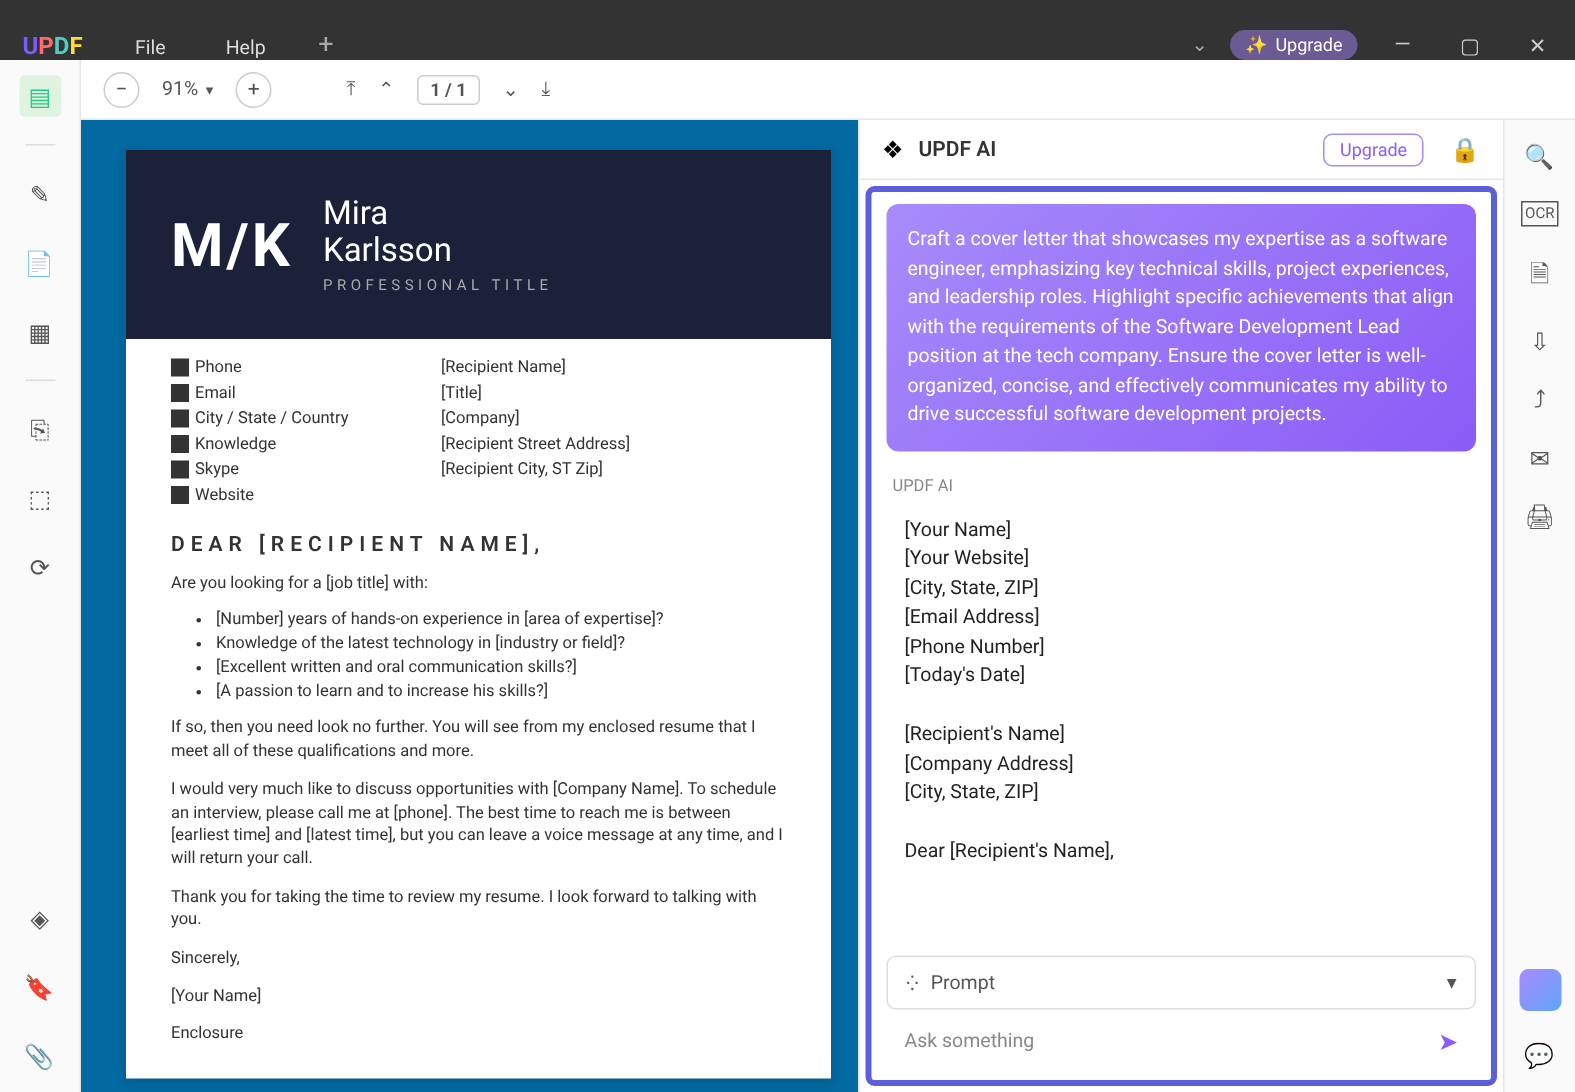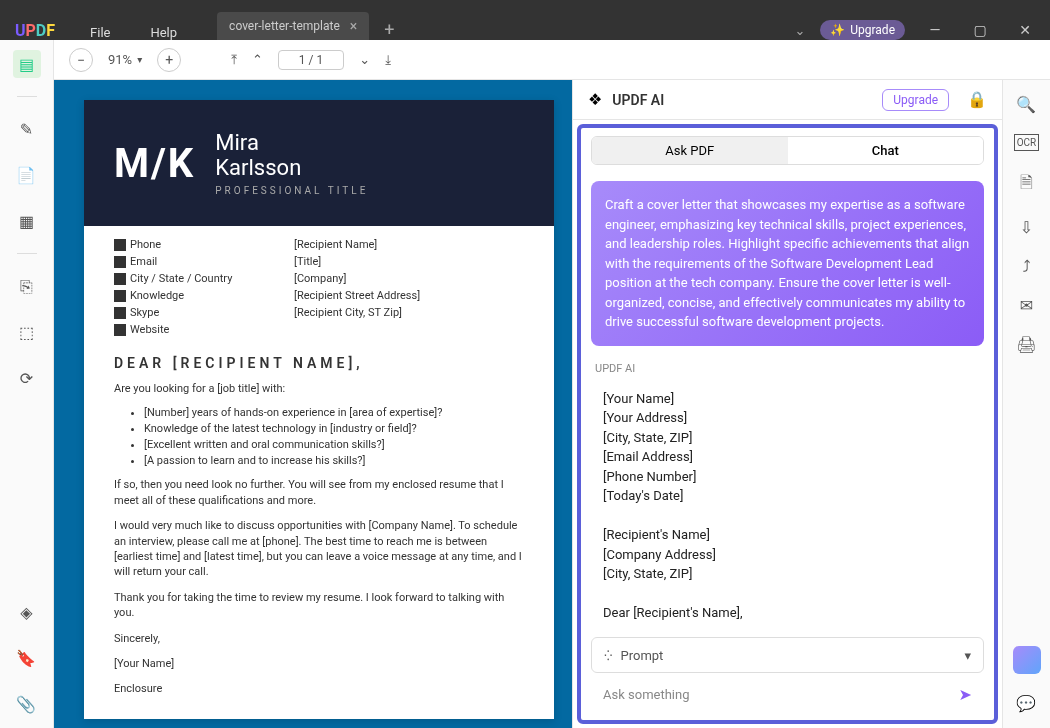--- a/index.html
+++ b/index.html
@@ -18,21 +18,21 @@
 .main { display: flex; height: 688px; background: #fff; }
 .left-sidebar { width: 54px; background: #fafafa; border-right: 1px solid #e5e5e5; display: flex; flex-direction: column; align-items: center; padding-top: 10px; gap: 18px; }
 .ls-icon { width: 28px; height: 28px; display: flex; align-items: center; justify-content: center; color: #555; font-size: 16px; border-radius: 4px; }
 .ls-icon.active { background: #e0f3e0; color: #2c8; }
 .ls-divider { width: 20px; height: 1px; background: #ddd; }
 .ls-bottom { margin-top: auto; margin-bottom: 10px; display: flex; flex-direction: column; align-items: center; gap: 18px; }
 .content { flex: 1; display: flex; flex-direction: column; }
 .toolbar { height: 40px; border-bottom: 1px solid #e5e5e5; display: flex; align-items: center; padding: 0 15px; gap: 15px; font-size: 13px; color: #555; }
 .tb-btn { width: 24px; height: 24px; display: flex; align-items: center; justify-content: center; border: 1px solid #ccc; border-radius: 50%; font-size: 14px; }
 .zoom { display: flex; align-items: center; gap: 5px; }
-.page-input { border: 1px solid #ccc; border-radius: 4px; padding: 2px 20px; font-size: 12px; }
+.page-input { border: 1px solid #ccc; border-radius: 4px; padding: 2px 8px; font-size: 12px; font-weight: bold; }
 .doc-ai { flex: 1; display: flex; overflow: hidden; }
 .doc-area { flex: 1; background: #0369a1; padding: 20px 0 0 30px; overflow: hidden; }
 .doc-page { background: #fff; width: 470px; box-shadow: 0 2px 8px rgba(0,0,0,0.15); }
 .doc-header { background: #1a2138; color: #fff; padding: 30px 30px; display: flex; align-items: center; gap: 20px; }
 .initials { font-size: 40px; font-weight: bold; letter-spacing: 2px; }
 .name-block { }
 .name { font-size: 22px; }
 .prof-title { font-size: 10px; letter-spacing: 3px; color: #aaa; margin-top: 5px; }
 .doc-body { padding: 12px 30px; font-size: 11px; color: #333; }
 .contact-row { display: flex; gap: 30px; margin-bottom: 12px; }
@@ -66,24 +66,20 @@
 .rs-bottom { margin-top: auto; margin-bottom: 15px; display: flex; flex-direction: column; align-items: center; gap: 20px; }
 .ai-fab { width: 28px; height: 28px; border-radius: 6px; background: linear-gradient(135deg,#a78bfa,#60a5fa); }
 </style>
 </head>
 <body>
 
 <div class="titlebar">
   <div class="logo"><span>U</span><span>P</span><span>D</span><span>F</span></div>
   <div class="menu-item">File</div>
   <div class="menu-item">Help</div>
-  <div class="tab">
-    <span>cover-letter-template</span>
-    <span class="tab-close">×</span>
-  </div>
   <div class="tab-add">+</div>
   <div class="spacer"></div>
   <div class="titlebar-right">
     <span style="color:#aaa;">⌄</span>
     <div class="upgrade-badge">
       <span>✨</span>
       <span>Upgrade</span>
     </div>
     <div class="win-btn">―</div>
     <div class="win-btn">▢</div>
@@ -193,29 +189,25 @@
       </div>
 
       <div class="ai-panel">
         <div class="ai-header">
           <span>❖</span>
           <span class="ai-logo">UPDF AI</span>
           <div class="ai-upgrade">Upgrade</div>
           <span class="ai-lock">🔒</span>
         </div>
         <div class="ai-body">
-          <div class="ai-tabs">
-            <div class="ai-tab">Ask PDF</div>
-            <div class="ai-tab active">Chat</div>
-          </div>
           <div class="user-msg">Craft a cover letter that showcases my expertise as a software engineer, emphasizing key technical skills, project experiences, and leadership roles. Highlight specific achievements that align with the requirements of the Software Development Lead position at the tech company. Ensure the cover letter is well-organized, concise, and effectively communicates my ability to drive successful software development projects.</div>
           <div class="ai-label">UPDF AI</div>
           <div class="ai-response" id="ai-response">
               <div>[Your Name]</div>
-              <div>[Your Address]</div>
+              <div>[Your Website]</div>
               <div>[City, State, ZIP]</div>
               <div>[Email Address]</div>
               <div>[Phone Number]</div>
               <div>[Today's Date]</div>
               <div>&nbsp;</div>
               <div>[Recipient's Name]</div>
               <div>[Company Address]</div>
               <div>[City, State, ZIP]</div>
               <div>&nbsp;</div>
               <div>Dear [Recipient's Name],</div>

